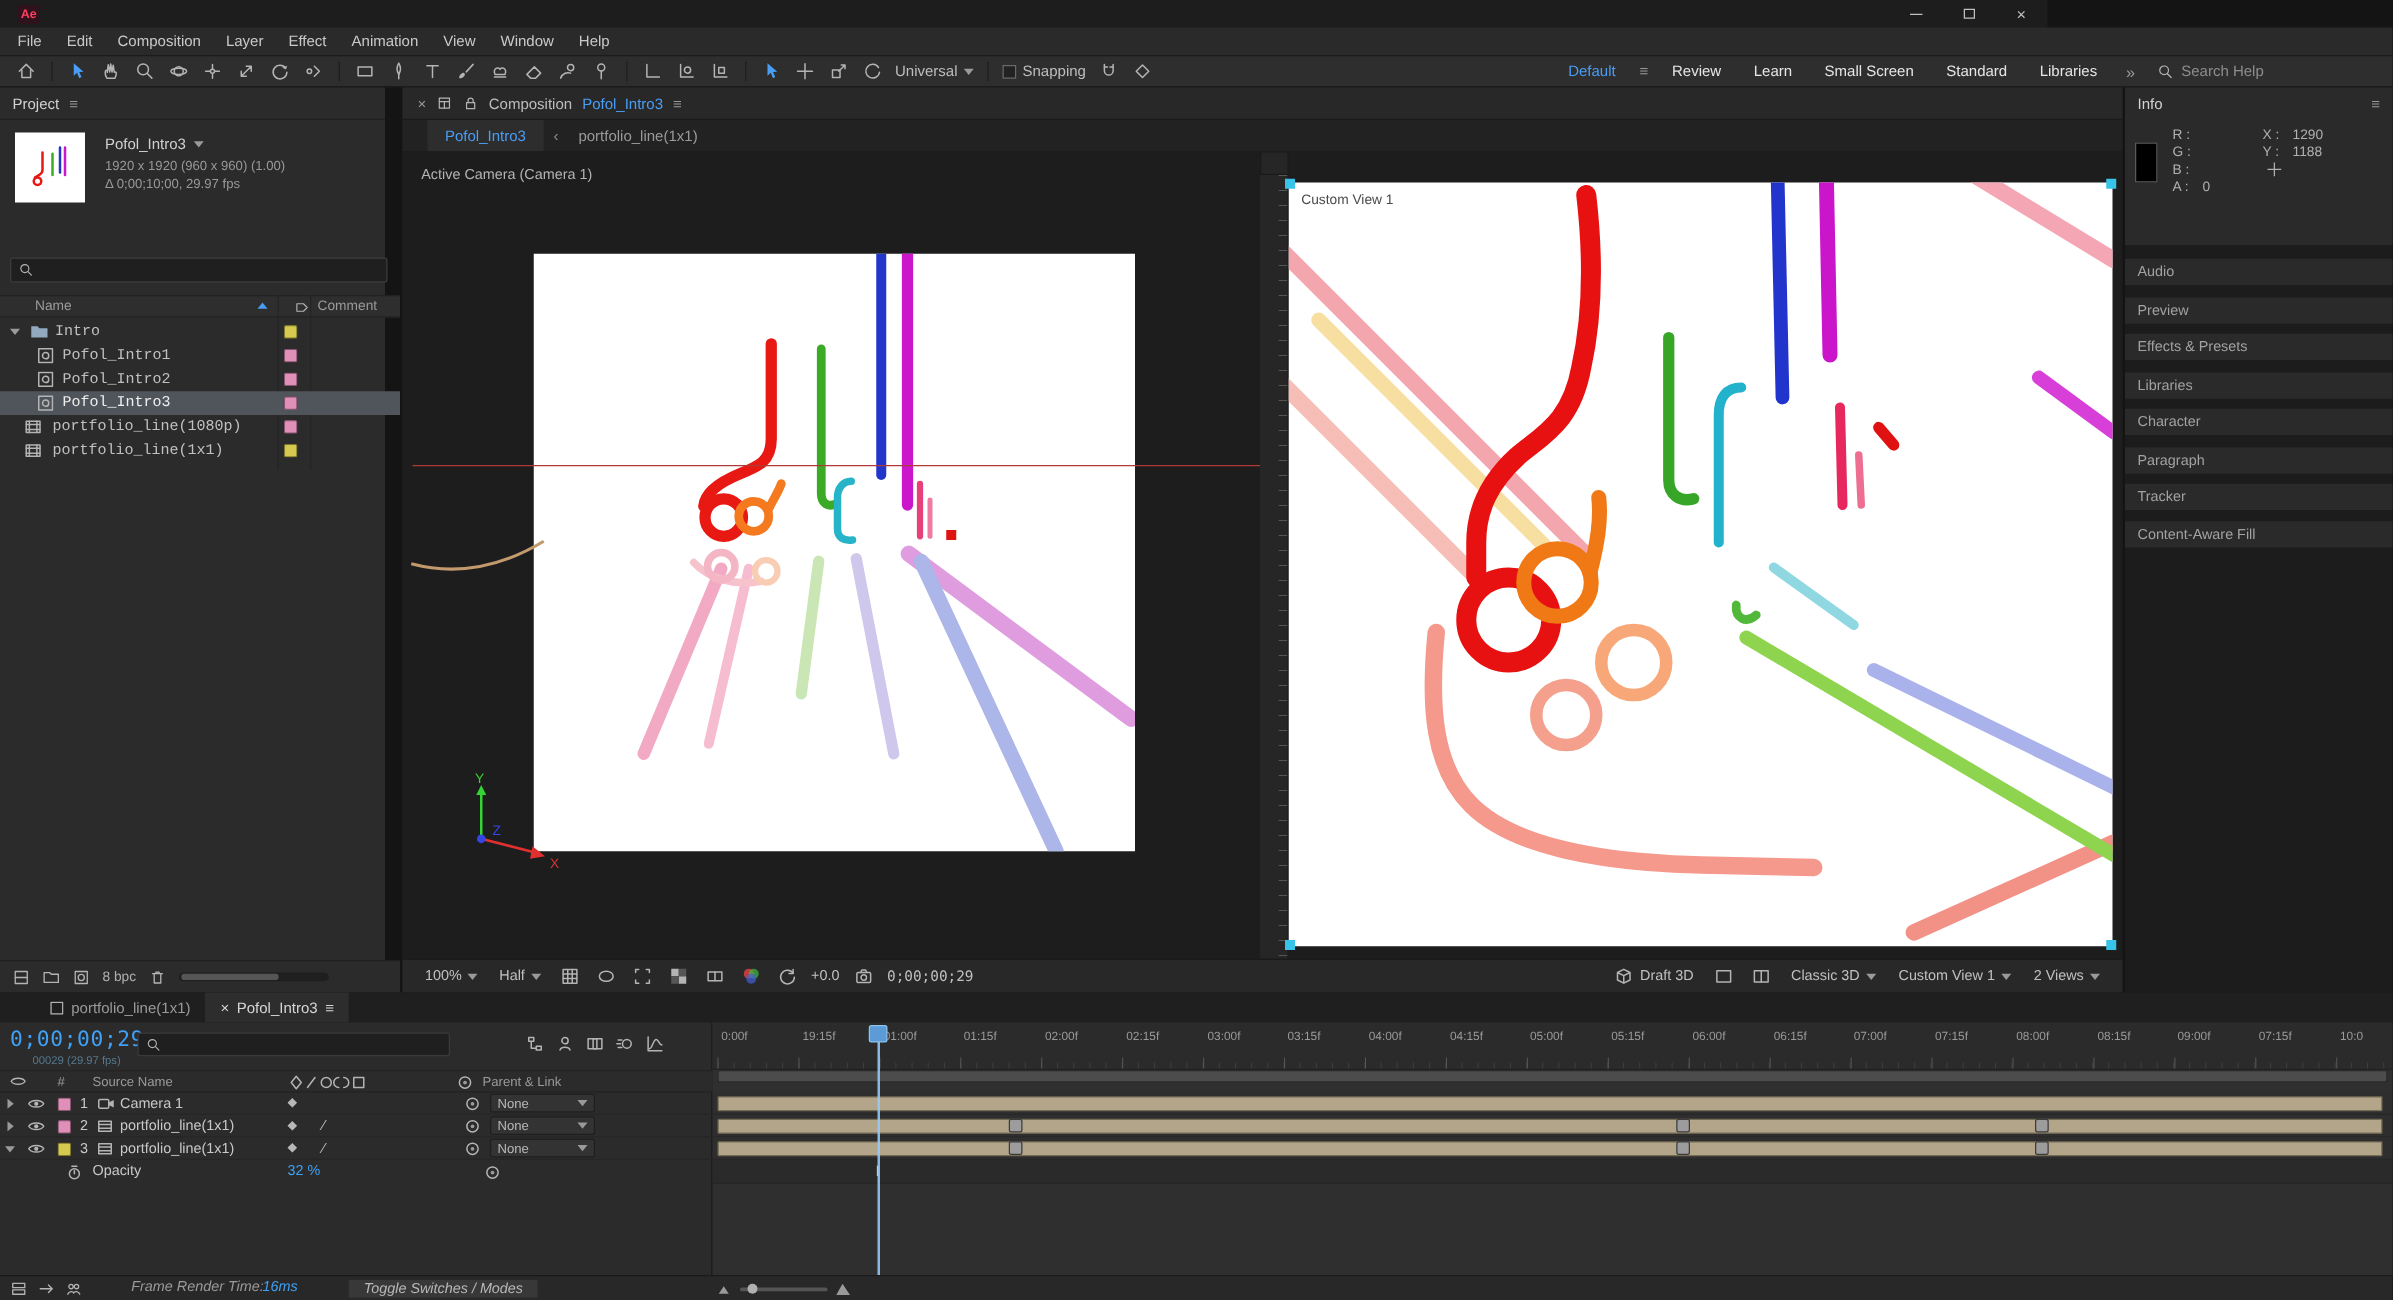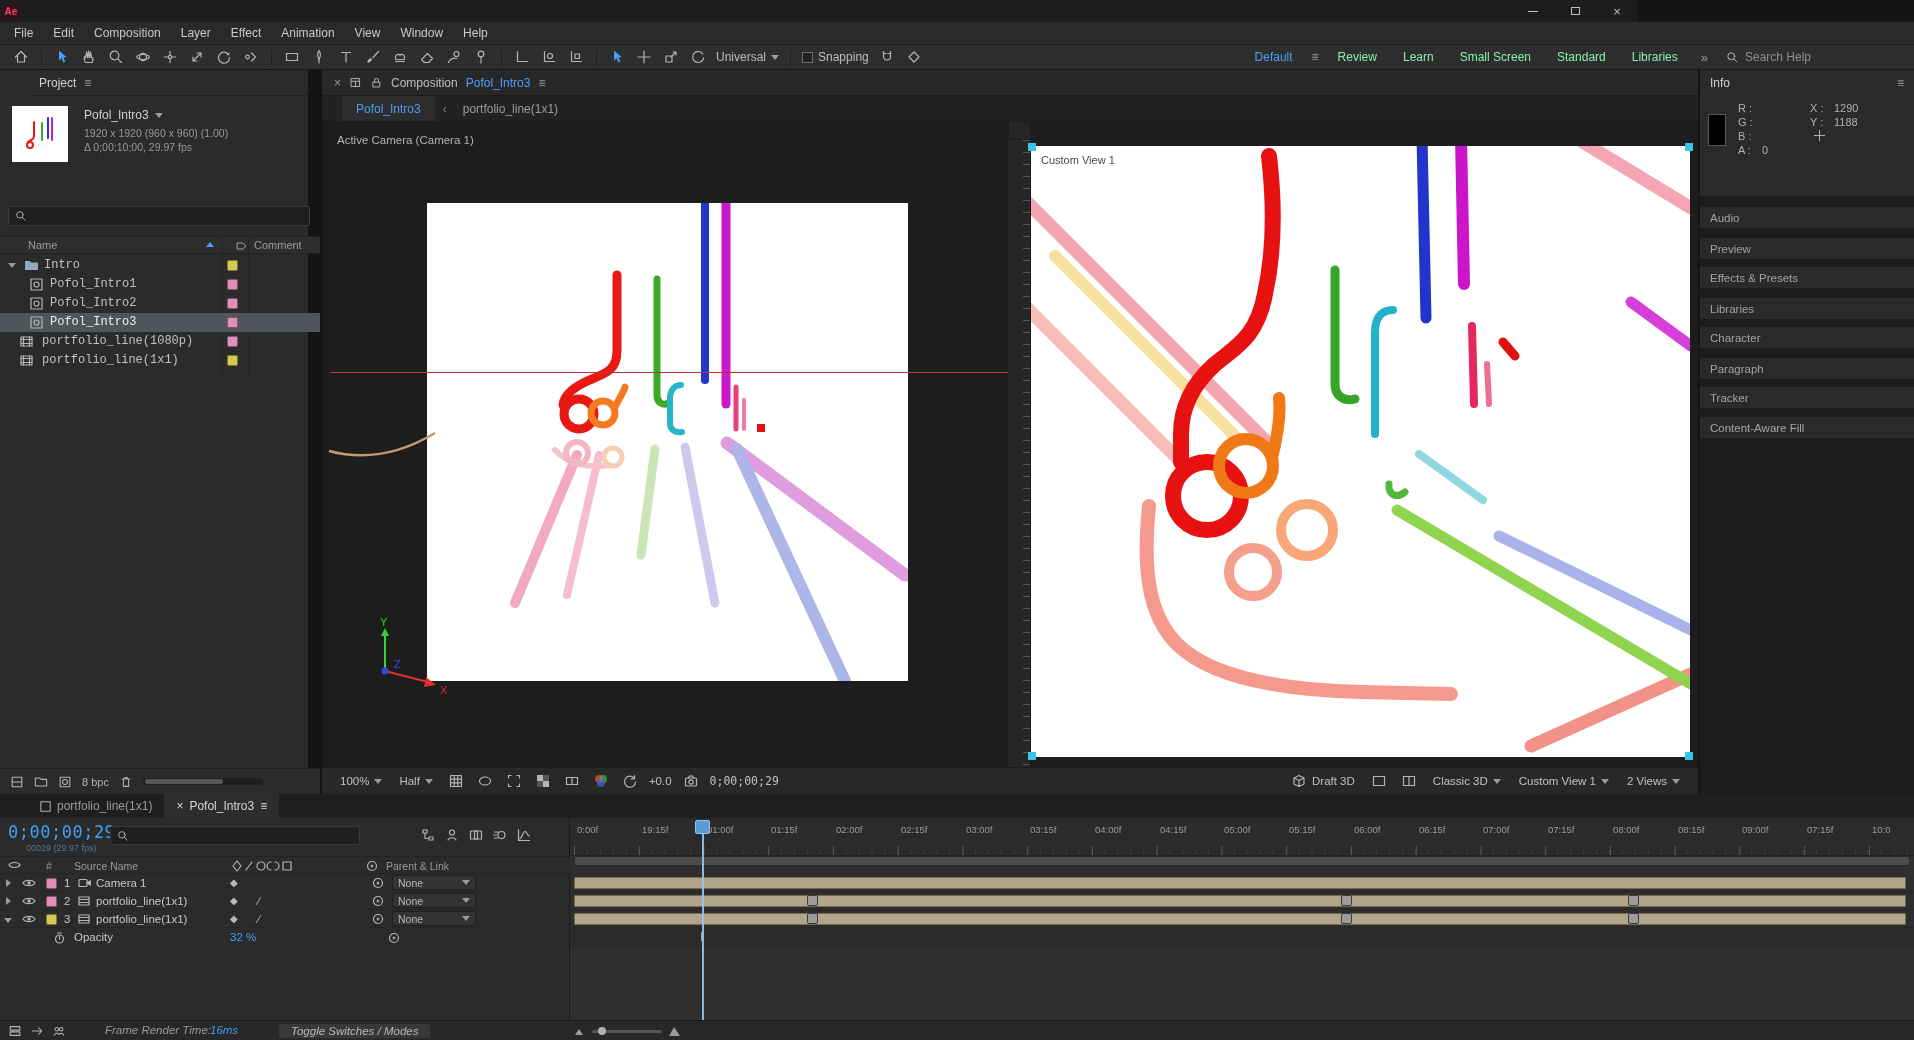--- a/index.html
+++ b/index.html
@@ -3,54 +3,54 @@
 <meta charset="utf-8">
 <style>
 *{margin:0;padding:0;box-sizing:border-box;}
 html,body{width:1914px;height:1040px;overflow:hidden;background:#111;font-family:"Liberation Sans",sans-serif;}
 #app{position:absolute;width:1914px;height:1040px;background:#141414;color:#c4c4c4;font-size:12px;}
 svg{display:block;}
 .svgi{stroke:#b4b4b4;stroke-width:1.2;fill:none;stroke-linecap:round;stroke-linejoin:round;}
 .mono{font-family:"DejaVu Sans Mono",monospace;}
 
 
-#titlebar{position:absolute;left:0;top:0;width:1638px;height:22px;background:#1d1d1d;display:flex;align-items:center;gap:8px;padding-left:2px;color:#c9c9c9;}
+#titlebar{position:absolute;left:0;top:0;width:1638px;height:22px;background:#1d1d1d;display:flex;align-items:center;gap:8px;padding-left:14px;color:#c9c9c9;}
 #ae-badge{width:18px;height:15px;background:#30121c;color:#ff4060;font-weight:bold;font-size:10px;display:flex;align-items:center;justify-content:center;border-radius:3px;}
 #title-text{font-size:12px;color:#c6c6c6;white-space:nowrap;}
 #winbtns{margin-left:auto;display:flex;height:22px;}
 .wbtn{width:42px;height:22px;display:flex;align-items:center;justify-content:center;color:#c0c0c0;}
 .wb-min{width:10px;height:1px;background:#c0c0c0;}
 .wb-max{width:9px;height:8px;border:1px solid #c0c0c0;}
 .wb-x{font-size:13px;line-height:1;}
 
 
 #menubar{position:absolute;left:0;top:22px;width:1914px;height:22px;background:#2a2a2a;display:flex;align-items:center;padding-left:4px;}
 .mitem{padding:0 10px;font-size:12px;color:#c9c9c9;line-height:22px;}
 
 
 #toolbar{position:absolute;left:0;top:44px;width:1914px;height:26px;background:#2e2e2e;border-top:1px solid #1b1b1b;border-bottom:1px solid #161616;display:flex;align-items:center;padding:0 8px;gap:1px;}
 .tbtn{width:26px;height:22px;border-radius:3px;display:flex;align-items:center;justify-content:center;flex:0 0 auto;}
 .tsep{width:1px;height:16px;background:#1f1f1f;margin:0 6px;flex:0 0 auto;}
 .ddlabel{font-size:12px;color:#bdbdbd;display:flex;align-items:center;gap:5px;padding:0 4px;}
 .caret{width:0;height:0;border-left:4px solid transparent;border-right:4px solid transparent;border-top:5px solid #9a9a9a;display:inline-block;}
 .checkbox{width:11px;height:11px;border:1px solid #6a6a6a;background:#222;display:inline-block;}
 #workspaces{margin-left:auto;display:flex;align-items:center;}
-.ws{padding:0 13px;font-size:12px;color:#86efac;white-space:nowrap;}
+.ws{padding:0 13px;font-size:12px;color:#e5e5e5;white-space:nowrap;}
 .ws.active{color:#4a9df5;}
 #ws-menu{color:#9a9a9a;font-size:12px;padding:0 6px;}
 #tb-overflow{color:#9a9a9a;padding:0 10px;font-size:13px;}
 #help-search{width:178px;height:20px;display:flex;align-items:center;gap:6px;padding:0 8px;margin-right:10px;}
 #help-search input{background:transparent;border:0;outline:none;color:#bbb;font-size:12px;width:130px;font-family:"Liberation Sans",sans-serif;}
 #help-search input::placeholder{color:#8d8d8d;}
 
 
 #main{position:absolute;left:0;top:70px;width:1914px;height:724px;background:#141414;}
 
 
-#project-panel{position:absolute;left:0;top:0;width:308px;height:724px;background:#2b2b2b;padding-left:29px;}
+#project-panel{position:absolute;left:0;top:0;width:308px;height:724px;background:#2b2b2b;}
 .phead{height:26px;display:flex;align-items:center;gap:8px;padding:0 10px;font-size:12px;color:#d2d2d2;border-bottom:1px solid #202020;}
 .pmenu{color:#9a9a9a;}
 #pthumb{position:absolute;left:12px;top:36px;width:56px;height:56px;background:#fff;}
 #pcomp-name{position:absolute;left:84px;top:38px;font-size:12px;color:#d0d0d0;display:flex;align-items:center;gap:6px;}
 .pdetail{position:absolute;left:84px;font-size:10.5px;color:#989898;white-space:nowrap;}
 #psearch{position:absolute;left:8px;top:136px;width:302px;height:20px;background:#1f1f1f;border:1px solid #3c3c3c;border-radius:2px;display:flex;align-items:center;gap:6px;padding:0 6px;}
 #psearch input{background:transparent;border:0;outline:none;color:#bbb;font-size:11px;width:250px;}
 #pcols{position:absolute;left:0;top:166px;width:320px;height:18px;background:#2e2e2e;border-top:1px solid #222;border-bottom:1px solid #222;font-size:11px;color:#9a9a9a;}
 #ptree{position:absolute;left:0;top:186px;width:320px;height:120px;}
 .prow{position:absolute;left:0;width:320px;height:19px;font-size:12px;color:#c0c0c0;}

